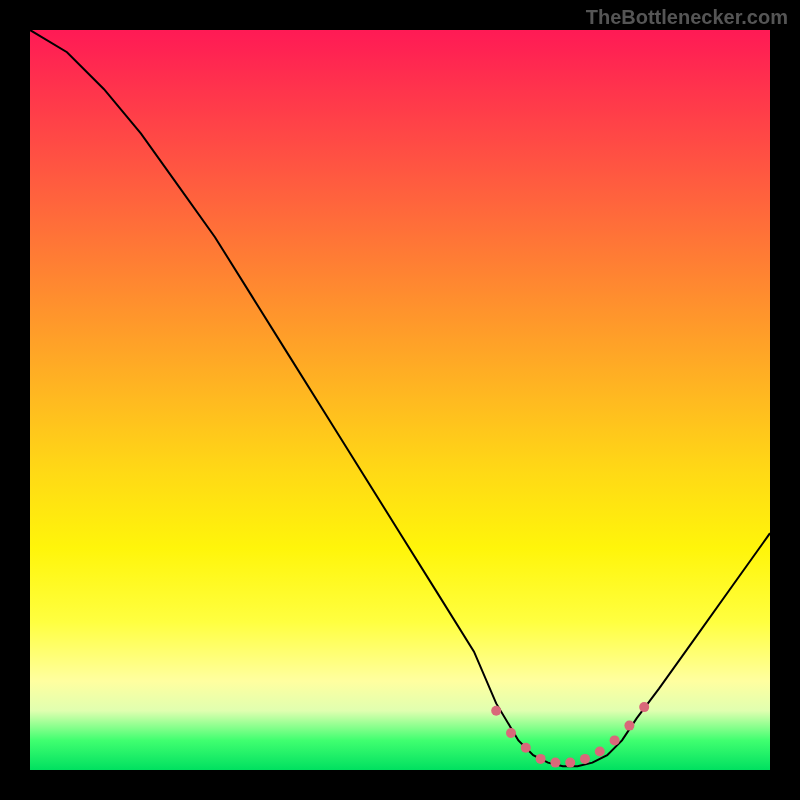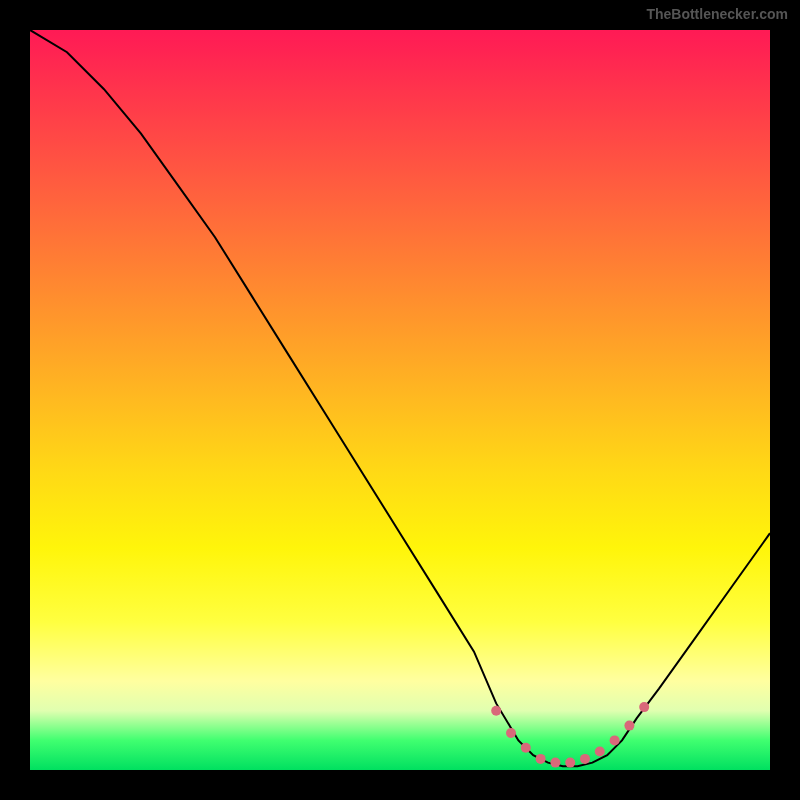--- a/index.html
+++ b/index.html
@@ -8,21 +8,21 @@
     height: 800px;
     background: #000;
     position: relative;
     font-family: Arial, sans-serif;
   }
   .watermark {
     position: absolute;
     top: 6px;
     right: 12px;
     color: #555;
-    font-size: 14px;
+    font-size: 20px;
     font-weight: bold;
     z-index: 10;
   }
   .plot-area {
     position: absolute;
     left: 30px;
     top: 30px;
     width: 740px;
     height: 740px;
     background: linear-gradient(to bottom,

